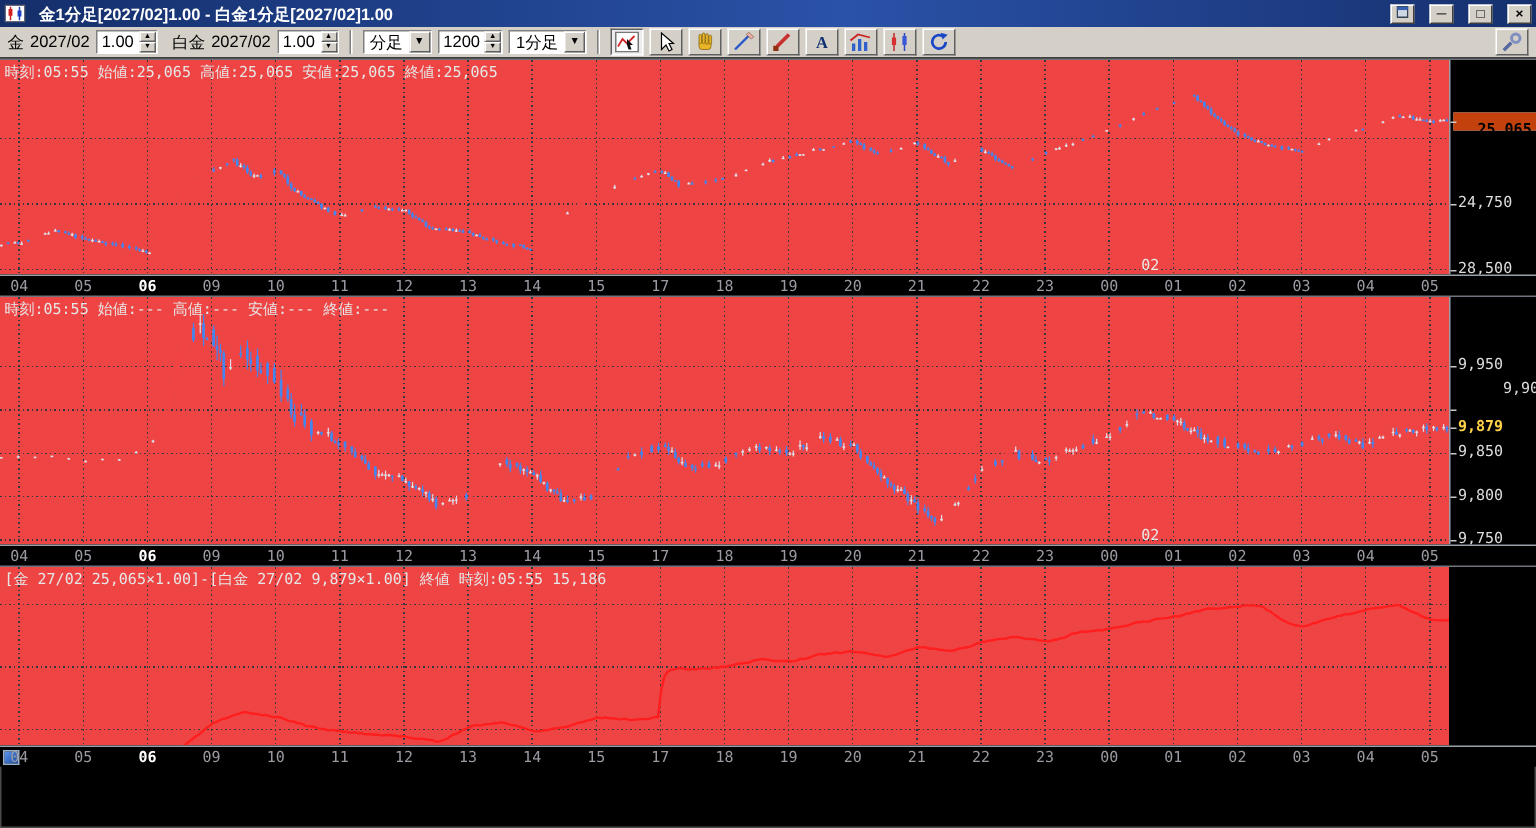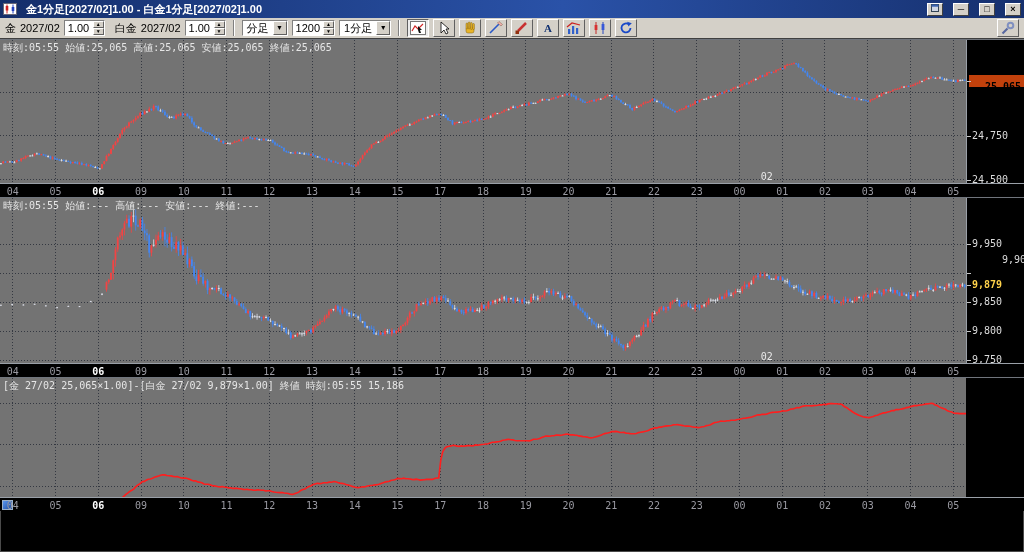--- a/index.html
+++ b/index.html
@@ -28,21 +28,21 @@
   .dd-val{padding:0 4px;min-width:30px;font-size:11px}
   .dd-btn{width:14px;height:14px;background:#d4d0c8;border:1px solid;border-color:#fff #606060 #606060 #fff;
     font-size:7px;text-align:center;line-height:12px;color:#000}
   .sep{width:2px;height:16px;border-left:1px solid #808080;border-right:1px solid #fff;margin:0 3px}
   .tool{width:22px;height:18px;background:#d4d0c8;border:1px solid;border-color:#fff #606060 #606060 #fff;
     display:inline-flex;align-items:center;justify-content:center;padding:0;cursor:default}
   .tool.sel{border-color:#606060 #fff #fff #606060;background:#ececec}
   .tb-spacer{flex:1}
   
   .panel{position:absolute;left:0;width:1024px;background:#000;border-top:1px solid #70757d}
-  .chart-area{position:absolute;left:0;top:0;right:58px;bottom:14px;overflow:hidden;background:#737373}
+  .chart-area{position:absolute;left:0;top:0;right:58px;bottom:14px;overflow:hidden;background:#ef4444}
   .info{position:absolute;top:1px;left:3px;z-index:4;font:10px "DejaVu Sans Mono",monospace;
     color:#e6e6e6;white-space:nowrap}
   .axis-col{position:absolute;right:0;top:0;bottom:14px;width:58px;background:#000;border-left:1px solid #9aa0a8}
   .axis-label{position:absolute;left:5px;height:12px;line-height:12px;
     font:10px "DejaVu Sans Mono",monospace;color:#dcdcdc;white-space:nowrap}
   .axis-label.cur-box{background:#ececec;color:#000;font-weight:bold;left:2px;padding:0 10px;border:6px solid #c2410c}
   .axis-label.cur-yel{color:#ffd24a;font-weight:bold}
   .tick{position:absolute;left:0;width:4px;height:1px;background:#c8c8c8}
   .xaxis{position:absolute;left:0;right:0;bottom:0;height:14px;background:#000;border-top:1px solid #9aa0a8}
   .xlabel{position:absolute;top:2px;transform:translateX(-50%);
@@ -1082,21 +1082,21 @@
         <rect x="964.30" y="38.85" width="0.8" height="2.18" fill="#4486f0"></rect>
         <rect x="963.75" y="39.86" width="1.8" height="1.00" fill="#4486f0"></rect>
         <text x="760.8318584070796" y="140" fill="#e8e8e8" font-size="10" font-family="DejaVu Sans Mono, monospace">02</text>
       </svg>
     </div>
   <div class="axis-col">
       <div class="axis-label cur-box" style="top: 34.9817px;">25,065</div>
       <div class="tick" style="top: 41px;"></div>
       <div class="axis-label" style="top: 89.9146px;">24,750</div>
       <div class="tick" style="top: 96px;"></div>
-      <div class="axis-label" style="top: 133.512px;">24,500</div>
+      <div class="axis-label" style="top: 133.512px;">28,500</div>
       <div class="tick" style="top: 140px;"></div>
     </div>
   <div class="xaxis">
       <span class="xlabel" style="left: 12.823px;">04</span>
       <span class="xlabel" style="left: 55.5664px;">05</span>
       <span class="xlabel hl" style="left: 98.3097px;">06</span>
       <span class="xlabel" style="left: 141.053px;">09</span>
       <span class="xlabel" style="left: 183.796px;">10</span>
       <span class="xlabel" style="left: 226.54px;">11</span>
       <span class="xlabel" style="left: 269.283px;">12</span>

